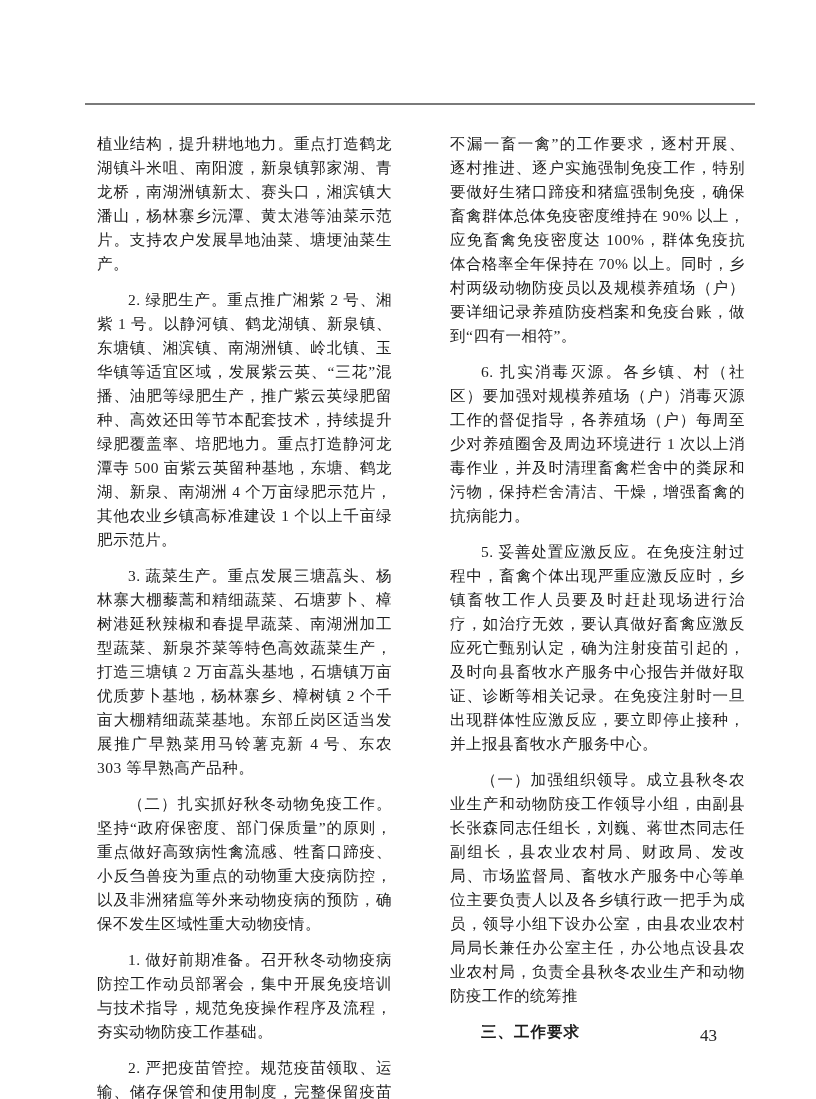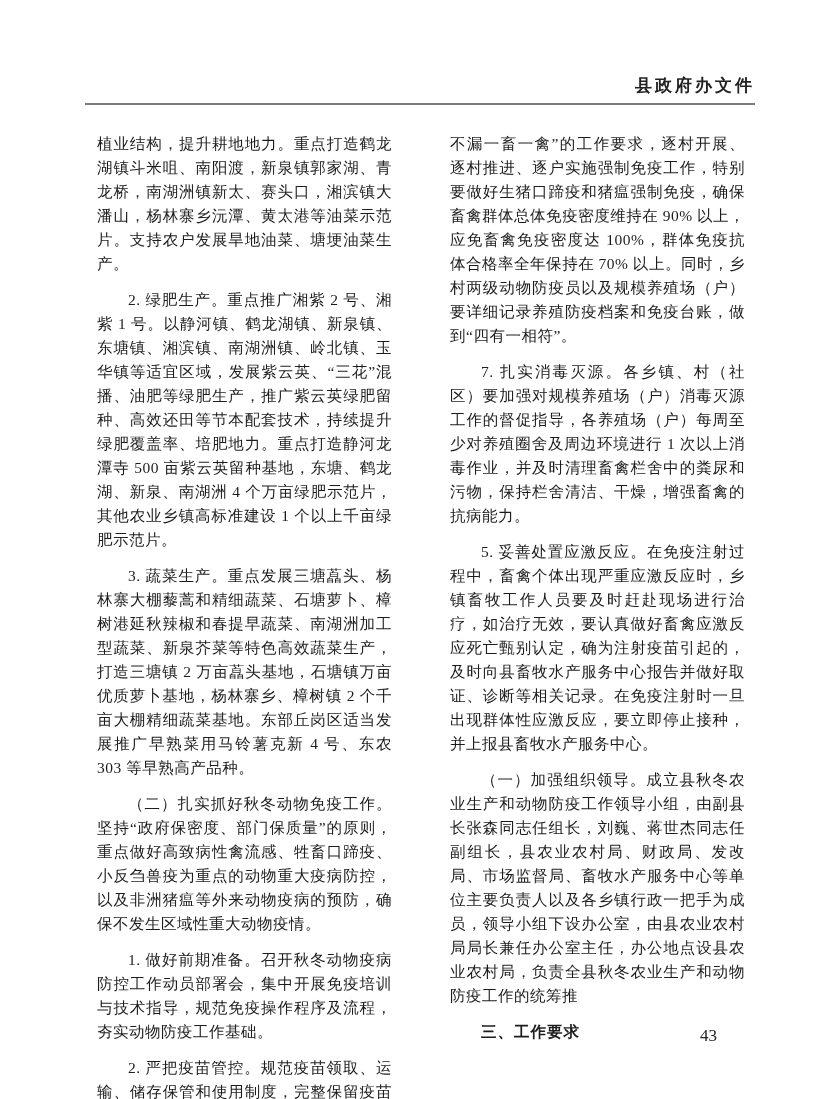--- a/index.html
+++ b/index.html
@@ -63,38 +63,35 @@
     top: 1026px;
     right: 99px;
     font-size: 17px;
     color: #222;
   }
 </style>
 </head>
 <body>
 
 <div class="page">
-  <div class="header">
-    <span class="header-title">县政府办文件</span>
-  </div>
   <div class="header-rule"></div>
 
   <div class="content">
     <div class="column" id="col-left">
         <p class="">植业结构，提升耕地地力。重点打造鹤龙湖镇斗米咀、南阳渡，新泉镇郭家湖、青龙桥，南湖洲镇新太、赛头口，湘滨镇大潘山，杨林寨乡沅潭、黄太港等油菜示范片。支持农户发展旱地油菜、塘埂油菜生产。</p>
         <p class="indent"><span class="lead">2. 绿肥生产。</span>重点推广湘紫 2 号、湘紫 1 号。以静河镇、鹤龙湖镇、新泉镇、东塘镇、湘滨镇、南湖洲镇、岭北镇、玉华镇等适宜区域，发展紫云英、“三花”混播、油肥等绿肥生产，推广紫云英绿肥留种、高效还田等节本配套技术，持续提升绿肥覆盖率、培肥地力。重点打造静河龙潭寺 500 亩紫云英留种基地，东塘、鹤龙湖、新泉、南湖洲 4 个万亩绿肥示范片，其他农业乡镇高标准建设 1 个以上千亩绿肥示范片。</p>
         <p class="indent"><span class="lead">3. 蔬菜生产。</span>重点发展三塘藠头、杨林寨大棚藜蒿和精细蔬菜、石塘萝卜、樟树港延秋辣椒和春提早蔬菜、南湖洲加工型蔬菜、新泉芥菜等特色高效蔬菜生产，打造三塘镇 2 万亩藠头基地，石塘镇万亩优质萝卜基地，杨林寨乡、樟树镇 2 个千亩大棚精细蔬菜基地。东部丘岗区适当发展推广早熟菜用马铃薯克新 4 号、东农 303 等早熟高产品种。</p>
         <p class="indent"><span class="lead">（二）扎实抓好秋冬动物免疫工作。</span>坚持“政府保密度、部门保质量”的原则，重点做好高致病性禽流感、牲畜口蹄疫、小反刍兽疫为重点的动物重大疫病防控，以及非洲猪瘟等外来动物疫病的预防，确保不发生区域性重大动物疫情。</p>
         <p class="indent"><span class="lead">1. 做好前期准备。</span>召开秋冬动物疫病防控工作动员部署会，集中开展免疫培训与技术指导，规范免疫操作程序及流程，夯实动物防疫工作基础。</p>
         <p class="indent"><span class="lead">2. 严把疫苗管控。</span>规范疫苗领取、运输、储存保管和使用制度，完整保留疫苗接收和发放记录，做到计划科学、供应及时、使用合理、台账明晰。同时，对失效疫苗和药品及时回收登记，并进行无害化处理。</p>
         <p class="indent"><span class="lead">3. 开展强制免疫。</span>各乡镇、村（社区）要集中人力、集中时间、集中区域，按照“应免尽免、</p>
       </div>
     <div class="column" id="col-right">
         <p class="">不漏一畜一禽”的工作要求，逐村开展、逐村推进、逐户实施强制免疫工作，特别要做好生猪口蹄疫和猪瘟强制免疫，确保畜禽群体总体免疫密度维持在 90% 以上，应免畜禽免疫密度达 100%，群体免疫抗体合格率全年保持在 70% 以上。同时，乡村两级动物防疫员以及规模养殖场（户）要详细记录养殖防疫档案和免疫台账，做到“四有一相符”。</p>
-        <p class="indent"><span class="lead">7. 扎实消毒灭源。</span>各乡镇、村（社区）要加强对规模养殖场（户）消毒灭源工作的督促指导，各养殖场（户）每周至少对养殖圈舍及周边环境进行 1 次以上消毒作业，并及时清理畜禽栏舍中的粪尿和污物，保持栏舍清洁、干燥，增强畜禽的抗病能力。</p>
+        <p class="indent"><span class="lead">6. 扎实消毒灭源。</span>各乡镇、村（社区）要加强对规模养殖场（户）消毒灭源工作的督促指导，各养殖场（户）每周至少对养殖圈舍及周边环境进行 1 次以上消毒作业，并及时清理畜禽栏舍中的粪尿和污物，保持栏舍清洁、干燥，增强畜禽的抗病能力。</p>
         <p class="indent"><span class="lead">5. 妥善处置应激反应。</span>在免疫注射过程中，畜禽个体出现严重应激反应时，乡镇畜牧工作人员要及时赶赴现场进行治疗，如治疗无效，要认真做好畜禽应激反应死亡甄别认定，确为注射疫苗引起的，及时向县畜牧水产服务中心报告并做好取证、诊断等相关记录。在免疫注射时一旦出现群体性应激反应，要立即停止接种，并上报县畜牧水产服务中心。</p>
         <p class="indent"><span class="lead">（一）加强组织领导。</span>成立县秋冬农业生产和动物防疫工作领导小组，由副县长张森同志任组长，刘巍、蒋世杰同志任副组长，县农业农村局、财政局、发改局、市场监督局、畜牧水产服务中心等单位主要负责人以及各乡镇行政一把手为成员，领导小组下设办公室，由县农业农村局局长兼任办公室主任，办公地点设县农业农村局，负责全县秋冬农业生产和动物防疫工作的统筹推</p>
         <p class="indent heading">三、工作要求</p>
       </div>
   </div>
 
   <div class="page-number">43</div>
 </div>
 
 </body></html>

